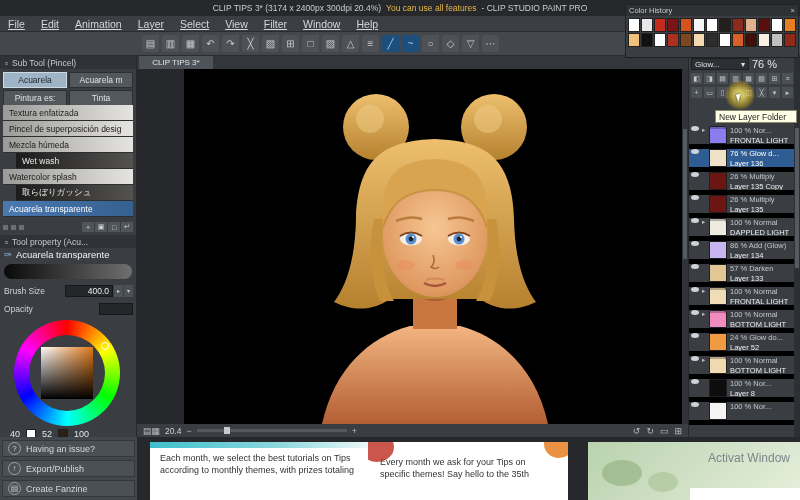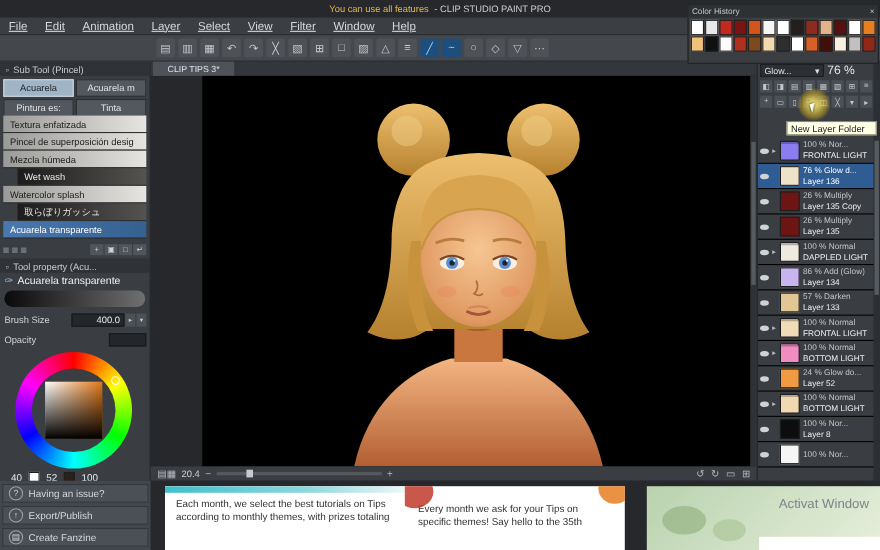--- a/index.html
+++ b/index.html
@@ -82,21 +82,21 @@
   .ltirow{position:absolute;left:2px;display:flex;gap:2px;}
   .lti{width:11px;height:11px;background:#4b5056;color:#c3c7cb;font-size:7px;display:flex;
        align-items:center;justify-content:center;}
   .glow{position:absolute;left:36px;top:24px;width:30px;height:30px;border-radius:50%;z-index:6;
         background:radial-gradient(circle,rgba(255,242,120,.95),rgba(255,200,0,.35) 55%,rgba(255,200,0,0) 72%);}
   .cursor{position:absolute;left:48px;top:38px;width:0;height:0;z-index:7;border-left:5px solid #fff;
           border-bottom:8px solid transparent;filter:drop-shadow(0 0 1px #000);transform:rotate(-18deg);}
   .tooltip{position:absolute;left:26px;top:54px;width:82px;height:13px;background:#ffffe8;border:1px solid #8a8a6a;
            color:#1c1c1c;font-size:8.5px;display:flex;align-items:center;padding-left:3px;box-sizing:border-box;z-index:8;}
   .llist{position:absolute;left:0;top:70px;width:106px;height:311px;overflow:hidden;}
-  .lrow{display:flex;align-items:center;height:23px;border-bottom:1px solid #000000;padding-left:2px;box-sizing:border-box;}
+  .lrow{display:flex;height:23px;border-bottom:5px solid #000000;padding-left:2px;box-sizing:border-box;}
   .lrow.lsel{background:#2f5c92;}
   .eye{width:8px;height:5px;background:#cfd3d6;border-radius:50%;margin-right:3px;flex:none;}
   .larr{width:7px;font-size:6.5px;color:#b8bcc0;flex:none;}
   .lthumb{width:16px;height:16px;border:1px solid #1d1f21;flex:none;margin-right:3px;}
   .lthumb.lfold{border-radius:1px 3px 1px 1px;box-shadow:inset 0 2px 0 rgba(0,0,0,.25);}
   .ltext{font-size:7.5px;line-height:1.3;overflow:hidden;white-space:nowrap;}
   .ltext .l1{color:#c3c7cb;}
   .ltext .l2{color:#eceff1;}
   .lsel .l1,.lsel .l2{color:#fff;}
   .lscroll{position:absolute;right:0;top:0;width:6px;height:381px;background:#2c2f33;}
@@ -118,20 +118,21 @@
   .card3{left:451px;width:212px;background:linear-gradient(135deg,#b9d2ae,#e6efdc);}
   .wm{position:absolute;right:10px;top:8px;font-size:12px;color:#7d848a;}
   .wstrip{position:absolute;right:0;bottom:0;width:110px;height:12px;background:#fff;}
 </style>
 </head>
 <body>
 
 <div id="stage">
 
   <div class="abs titlebar">
+    <span>CLIP TIPS 3* (3174 x 2400px 300dpi 20.4%)</span>
     <span class="promo">You can use all features</span>
     <span>- CLIP STUDIO PAINT PRO</span>
   </div>
 
   <div class="abs menubar">
       <div class="menu-item">File</div>
       <div class="menu-item">Edit</div>
       <div class="menu-item">Animation</div>
       <div class="menu-item">Layer</div>
       <div class="menu-item">Select</div>

